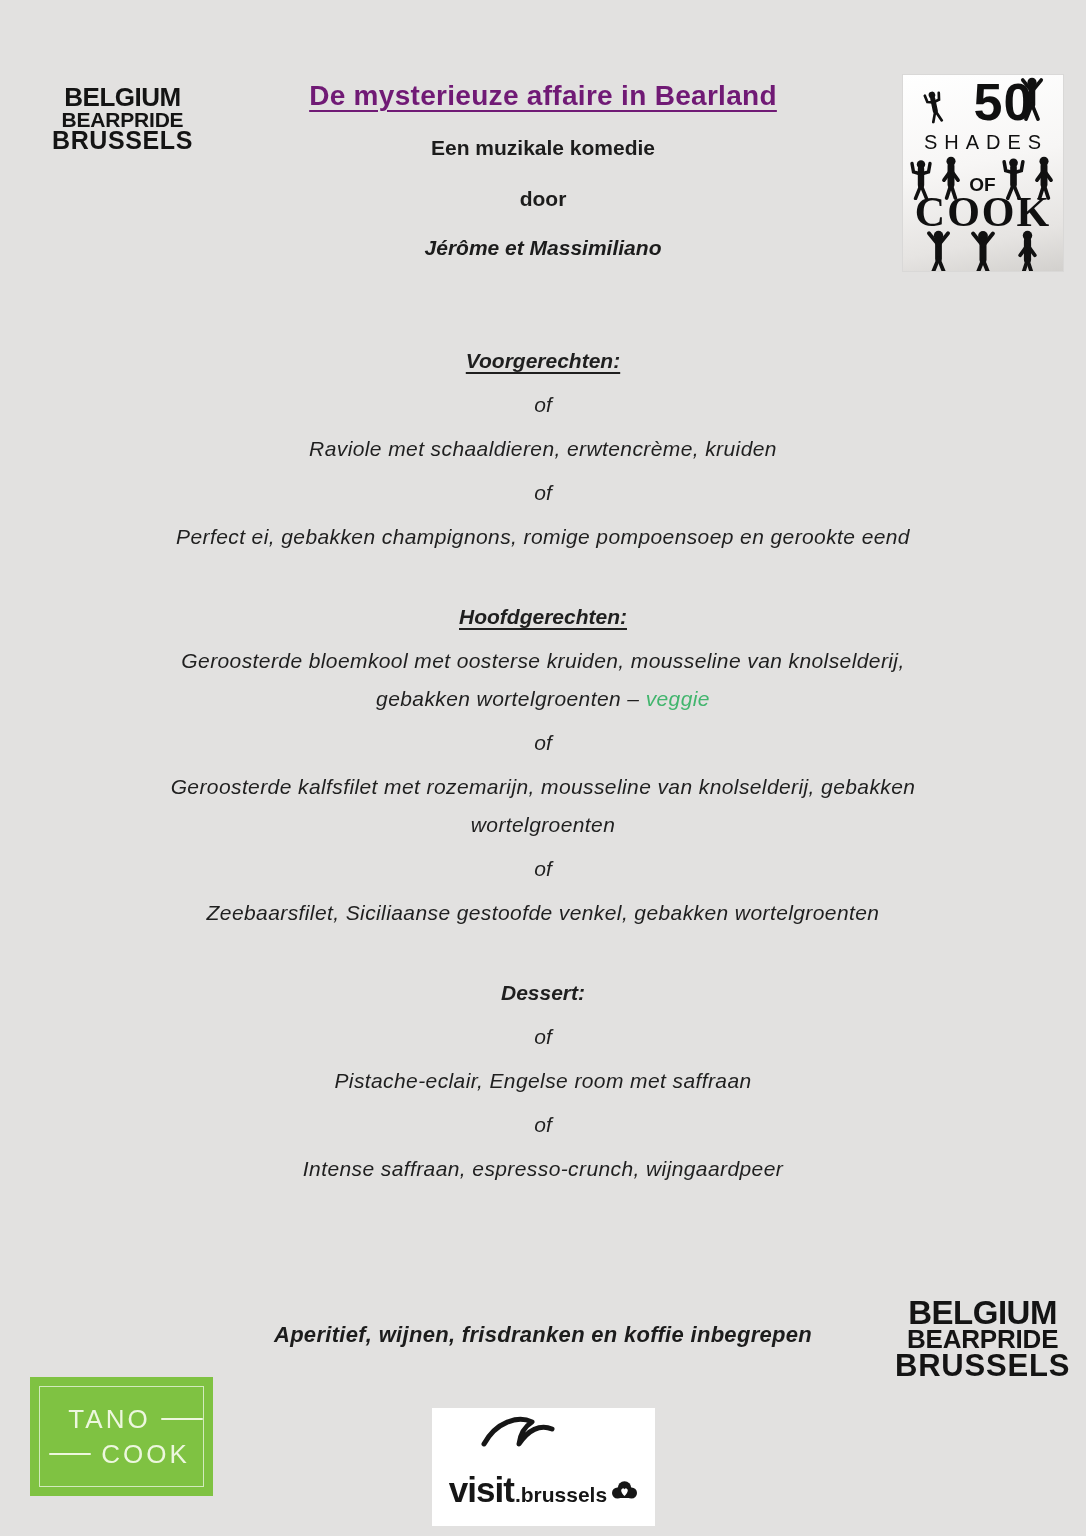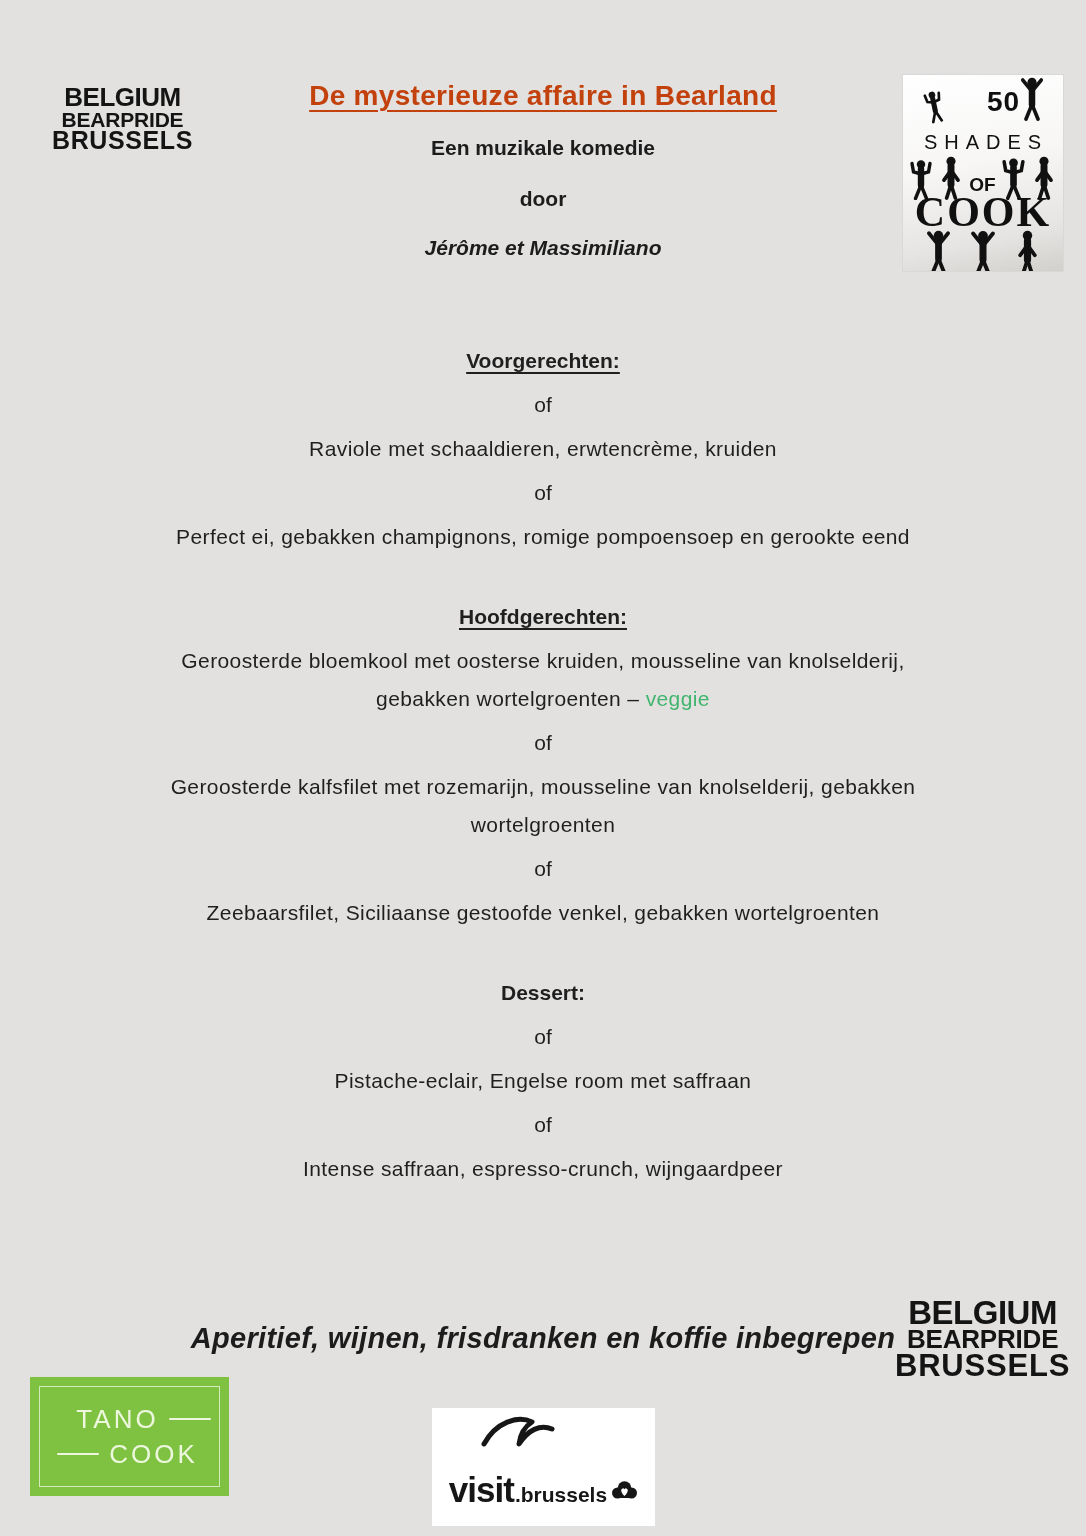--- a/index.html
+++ b/index.html
@@ -27,46 +27,46 @@
   .byline{font-size:21px;font-weight:800;margin:0 0 25px 0;}
   .authors{font-size:21px;font-weight:800;font-style:italic;margin:0;}
 
   
   .shades{position:absolute;left:903px;top:75px;width:160px;height:196px;
           background:linear-gradient(168deg,#ffffff 0%,#f7f6f5 45%,#e6e4e2 80%,#d2d0cd 100%);
           box-shadow:0 0 0 1px rgba(0,0,0,.04);overflow:hidden;color:#101010;}
   .shades .row{position:relative;text-align:center;}
   .fig{display:inline-block;}
   .r1{height:50px;padding-top:4px;}
-  .fifty{font-size:28px;font-weight:800;letter-spacing:1px;line-height:46px;margin-left:41px;}
+  .fifty{font-size:52px;font-weight:800;letter-spacing:1px;line-height:46px;margin-left:41px;}
   .r1 .fa{position:absolute;left:22px;top:16px;height:32px;width:19px;transform:rotate(-12deg);}
   .r1 .fb{position:absolute;right:18px;top:2px;height:44px;width:26px;}
   .r2{margin-top:2px;}
   .shades-word{font-size:20px;font-weight:500;letter-spacing:7px;padding-left:6px;}
   .r3{height:44px;display:flex;align-items:flex-end;justify-content:center;gap:5px;margin-top:2px;}
   .of{font-size:19px;font-weight:800;line-height:30px;}
   .r4{margin-top:-10px;}
   .bears-word{font-family:"Liberation Serif",serif;font-size:42px;font-weight:900;letter-spacing:2px;line-height:44px;}
   .r5{height:50px;display:flex;align-items:flex-start;justify-content:space-around;padding:0 14px;margin-top:-4px;}
 
   
   .menu{position:absolute;left:0;right:0;top:342px;text-align:center;color:#1f1f1f;}
-  .menu p{margin:0;}
+  .menu p{margin:0;font-style:italic;}
   .menu-heading{font-size:21px;font-weight:800;line-height:38px;margin-bottom:6px !important;}
   .menu-heading.u{text-decoration:underline;text-decoration-thickness:2px;text-underline-offset:4px;}
   .menu-item{font-size:21px;line-height:38px;letter-spacing:.4px;white-space:pre-line;margin-bottom:6px !important;}
   .menu-sep{font-size:21px;line-height:38px;margin-bottom:6px !important;}
   .menu-section{margin-bottom:0;}
   .menu-section + .menu-section{margin-top:42px;}
 
   .footer-note{position:absolute;left:0;right:0;top:1322px;margin:0;text-align:center;
-               font-size:29px;font-weight:800;font-style:italic;color:#1c1c1c;letter-spacing:.3px;}
-
-  
-  .tano{position:absolute;left:30px;top:1377px;width:183px;height:119px;padding-left:16px;}
+               font-size:22px;font-weight:800;font-style:italic;color:#1c1c1c;letter-spacing:.3px;}
+
+  
+  .tano{position:absolute;left:30px;top:1377px;width:183px;height:119px;}
   .tano-inner{position:absolute;inset:9px;border:1.5px solid rgba(255,255,255,.65);
               display:flex;flex-direction:column;justify-content:center;align-items:center;gap:9px;}
   .tano-row{display:flex;align-items:center;gap:10px;color:#edf7de;font-size:26px;
             letter-spacing:3px;line-height:1;}
   .tano-row.shift-r{transform:translateX(14px);}
   .tano-row.shift-l{transform:translateX(-2px);}
   .tline{display:inline-block;width:42px;height:2.5px;background:#edf7de;border-radius:2px;}
 
   
   .visit{position:absolute;left:432px;top:1408px;width:223px;height:118px;background:#ffffff;}
@@ -156,21 +156,21 @@
       </g>
     </svg>
     <div class="bp-text">
       <span class="bp1">BELGIUM</span>
       <span class="bp2">BEARPRIDE</span>
       <span class="bp3">BRUSSELS</span>
     </div>
   </div>
 
   <div class="title-block">
-    <h1 class="title" style="color: #c2410c;">De mysterieuze affaire in Bearland</h1>
+    <h1 class="title" style="color: #701a75;">De mysterieuze affaire in Bearland</h1>
     <p class="subtitle">Een muzikale komedie</p>
     <p class="byline">door</p>
     <p class="authors">Jérôme et Massimiliano</p>
   </div>
 
   <div class="shades">
     <div class="row r1">
       <svg class="fig fa" viewBox="0 0 24 40">
           <use href="#fig-flex"></use>
         </svg>

